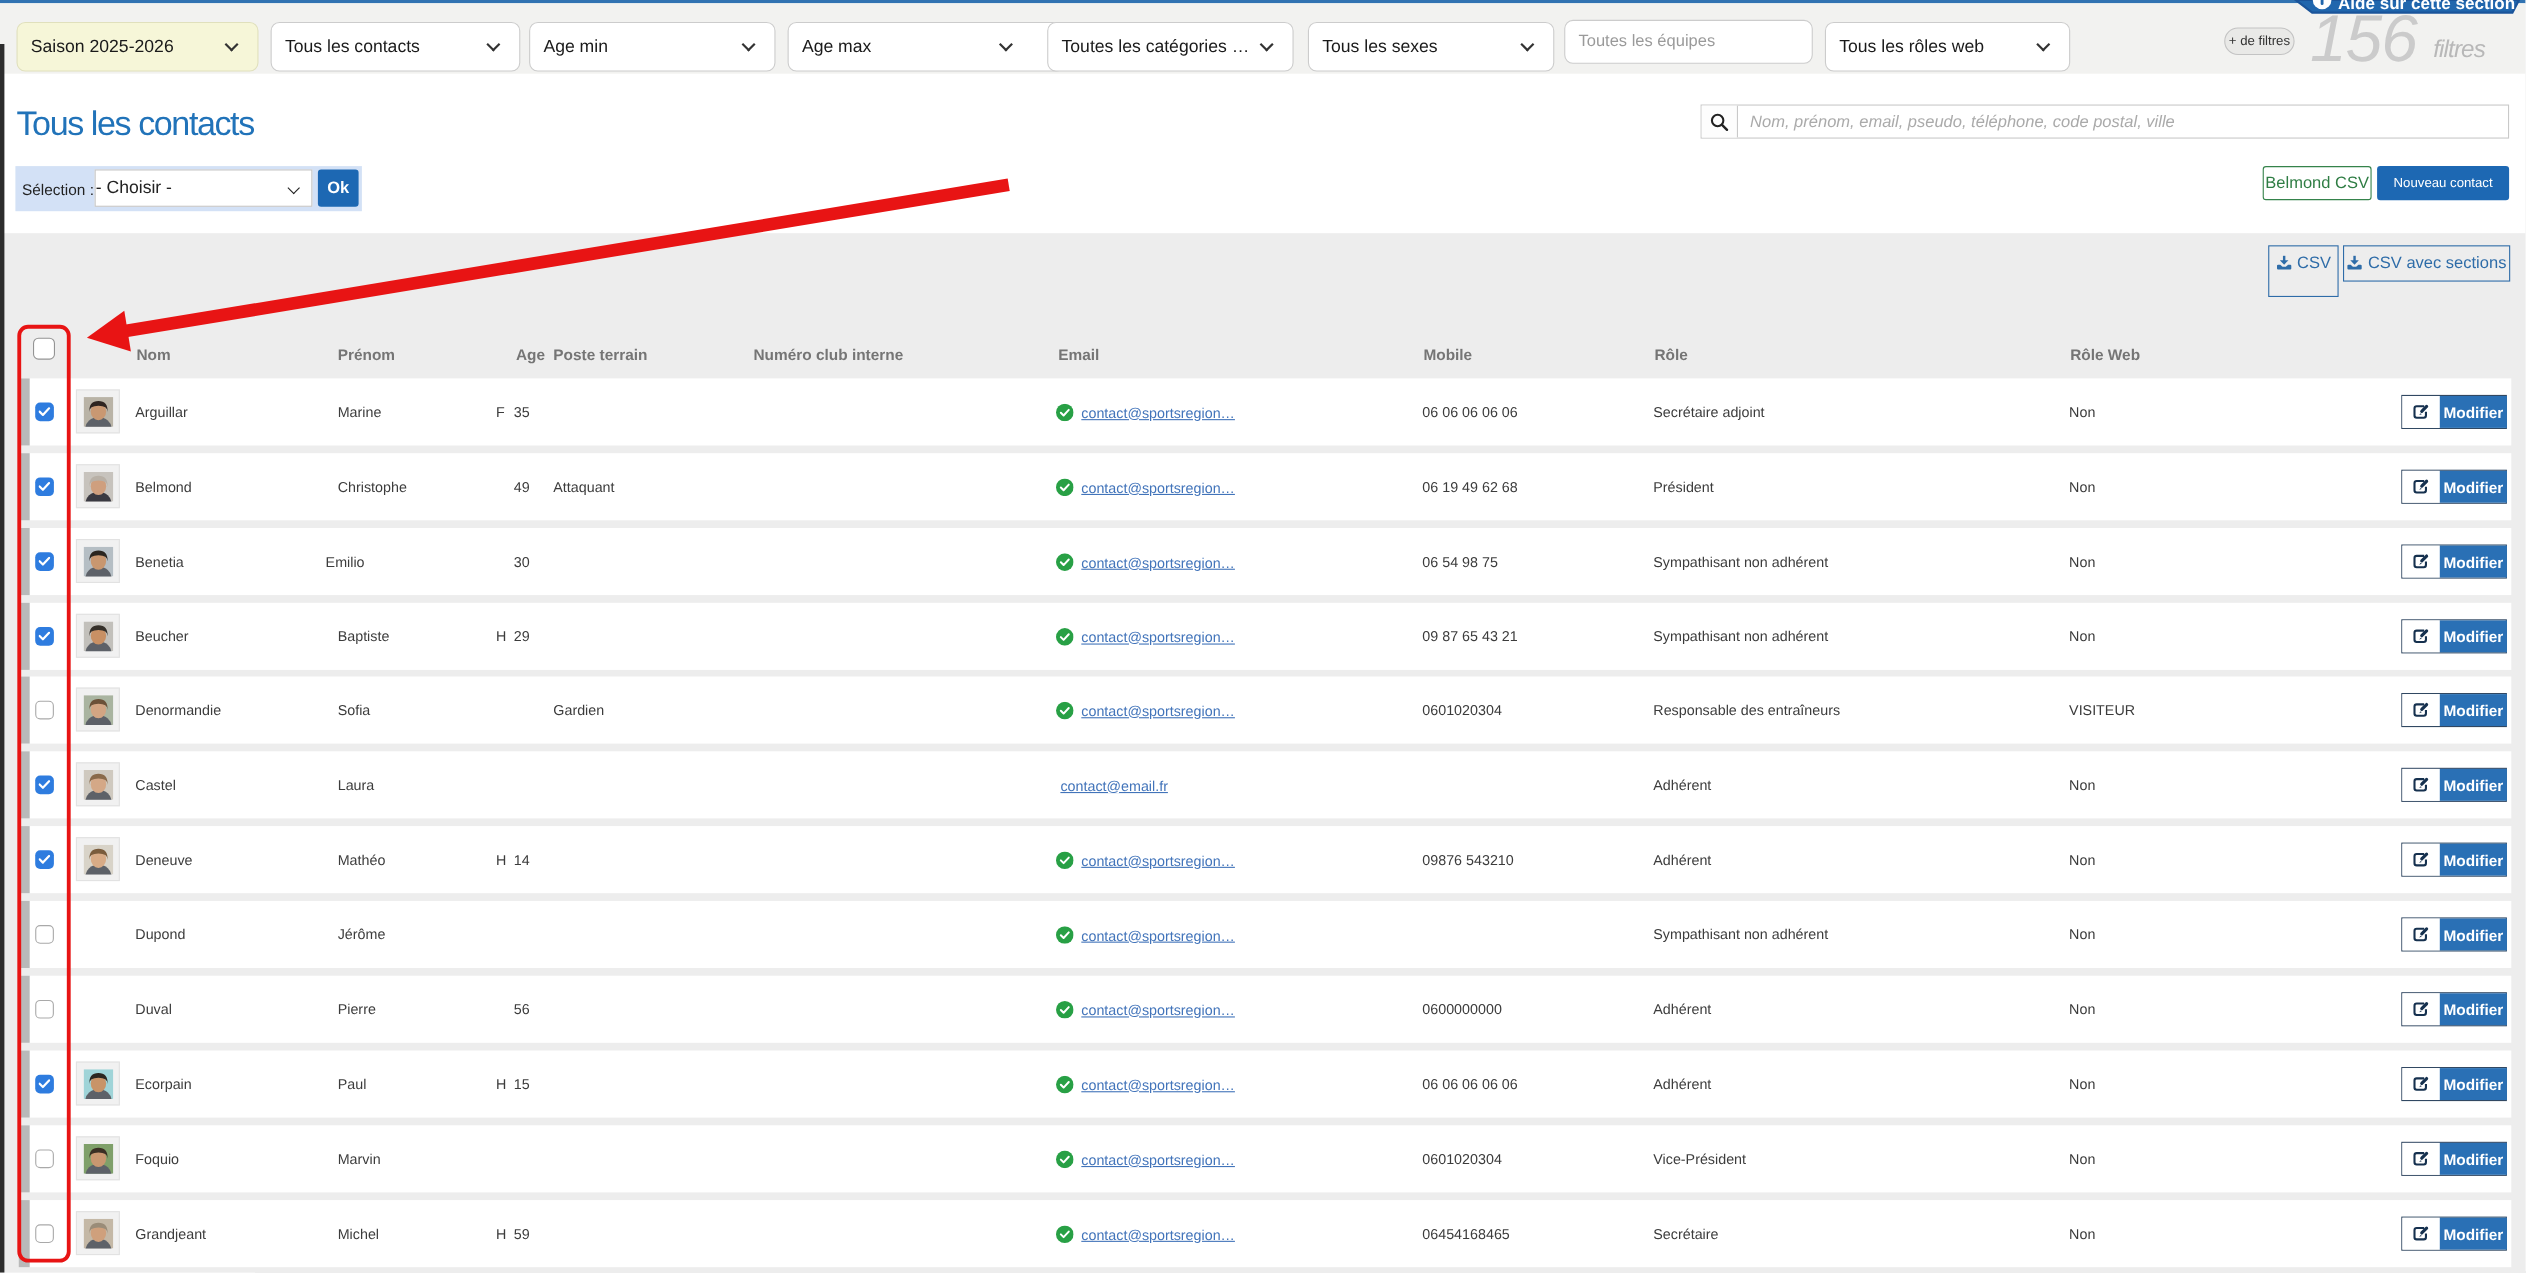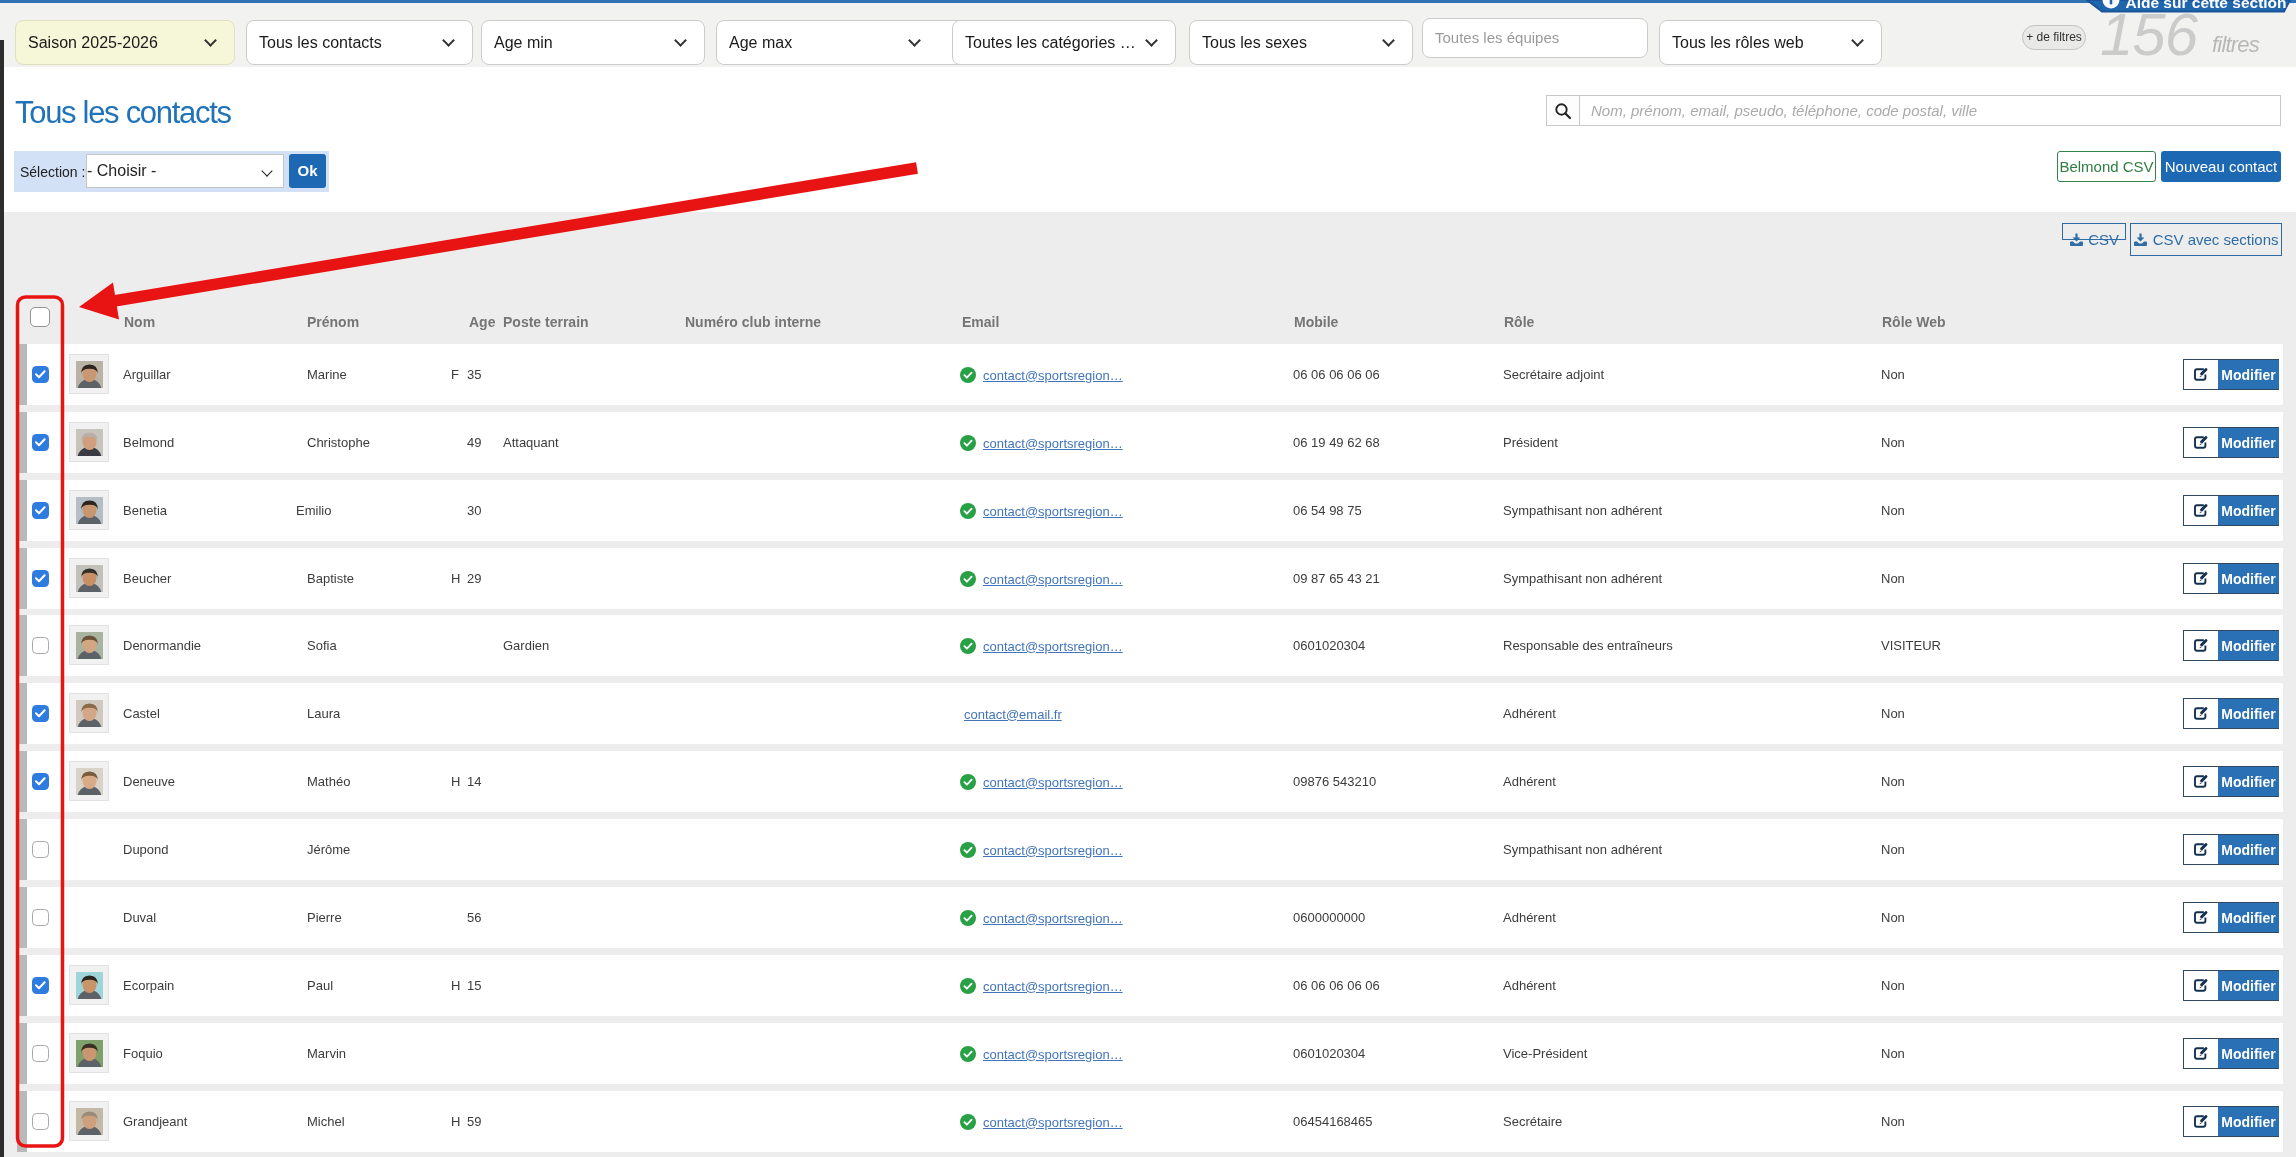--- a/index.html
+++ b/index.html
@@ -47,23 +47,23 @@
           <path d="M11.5 11.5 L16 16" stroke="#222" stroke-width="2.2" stroke-linecap="round"></path>
         </svg></span>
     </div>
     <div style="position:absolute;left:44px;top:6px;font-size:15px;font-style:italic;color:#aaa;white-space:nowrap">Nom, prénom, email, pseudo, téléphone, code postal, ville</div>
   </div>
 <div class="abs" style="left:14px;top:151px;width:315px;height:41px;background:#d3e1f6"></div>
 <div class="abs" style="left:20px;top:164px;font-size:14px;color:#222">Sélection&nbsp;:</div>
 <div class="abs" style="left:86px;top:154px;width:198px;height:34px;background:#fff;border:1px solid #c5c5c5;font-size:16px;color:#222;line-height:32px;">- Choisir -<span style="position:absolute;left:176px;top:12px;width:8px;height:8px;border-right:1.6px solid #222;border-bottom:1.6px solid #222;transform:rotate(45deg)"></span></div>
 <div class="abs" style="left:289px;top:154px;width:37px;height:34px;background:#1d68b3;border-radius:3px;color:#fff;font-weight:bold;font-size:15px;text-align:center;line-height:34px">Ok</div>
 <div class="abs" style="left:2057px;top:151px;width:99px;height:31px;border:1px solid #35834b;border-radius:3px;background:#fff;color:#2f7d44;font-size:15px;text-align:center;line-height:29px">Belmond CSV</div>
-<div class="abs" style="left:2161px;top:151px;width:120px;height:31px;background:#1d68b3;border-radius:3px;color:#fff;font-size:15px;text-align:center;line-height:31px">Nouveau contact</div>
+<div class="abs" style="left:2161px;top:151px;width:120px;height:31px;background:#1d68b3;border-radius:3px;color:#fff;font-size:12px;text-align:center;line-height:31px">Nouveau contact</div>
 <div class="abs" style="left:0;top:212px;width:2296px;height:945px;background:#ededed"></div>
-<div class="abs" style="left:2062px;top:223px;width:64px;height:17px;border:1px solid #2e6ca8;color:#2e6ca8;font-size:15px;text-align:center;line-height:31px"><svg width="15" height="14" viewBox="0 0 15 14" style="vertical-align:-2px">
+<div class="abs" style="left:2062px;top:223px;width:64px;height:47px;border:1px solid #2e6ca8;color:#2e6ca8;font-size:15px;text-align:center;line-height:31px"><svg width="15" height="14" viewBox="0 0 15 14" style="vertical-align:-2px">
       <path d="M7.5 0.5 V7" stroke="#2e6ca8" stroke-width="2.2"></path>
       <path d="M3.6 4.5 L7.5 8.6 L11.4 4.5" fill="#2e6ca8" stroke="none"></path>
       <path d="M1 9.5 Q1 8.6 2 8.6 H4 L6 10.6 H9 L11 8.6 H13 Q14 8.6 14 9.5 V12 Q14 13 13 13 H2 Q1 13 1 12 Z" fill="#2e6ca8"></path>
     </svg> CSV</div>
 <div class="abs" style="left:2130px;top:223px;width:152px;height:33px;border:1px solid #2e6ca8;color:#2e6ca8;font-size:15px;text-align:center;line-height:31px"><svg width="15" height="14" viewBox="0 0 15 14" style="vertical-align:-2px">
       <path d="M7.5 0.5 V7" stroke="#2e6ca8" stroke-width="2.2"></path>
       <path d="M3.6 4.5 L7.5 8.6 L11.4 4.5" fill="#2e6ca8" stroke="none"></path>
       <path d="M1 9.5 Q1 8.6 2 8.6 H4 L6 10.6 H9 L11 8.6 H13 Q14 8.6 14 9.5 V12 Q14 13 13 13 H2 Q1 13 1 12 Z" fill="#2e6ca8"></path>
     </svg> CSV avec sections</div>
 <div class="hdr" style="left:124px;top:314px">Nom</div>

